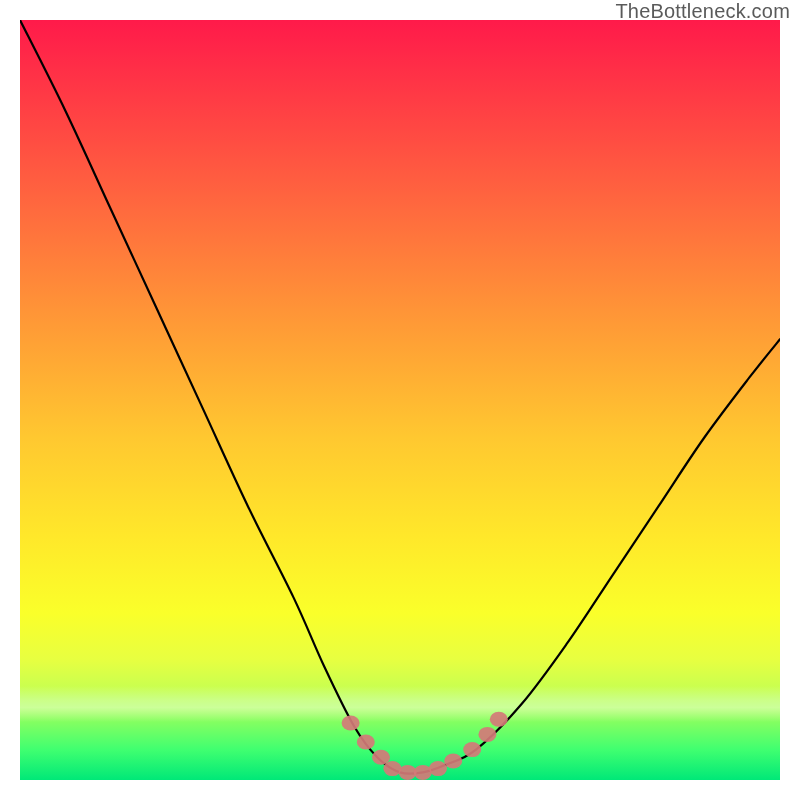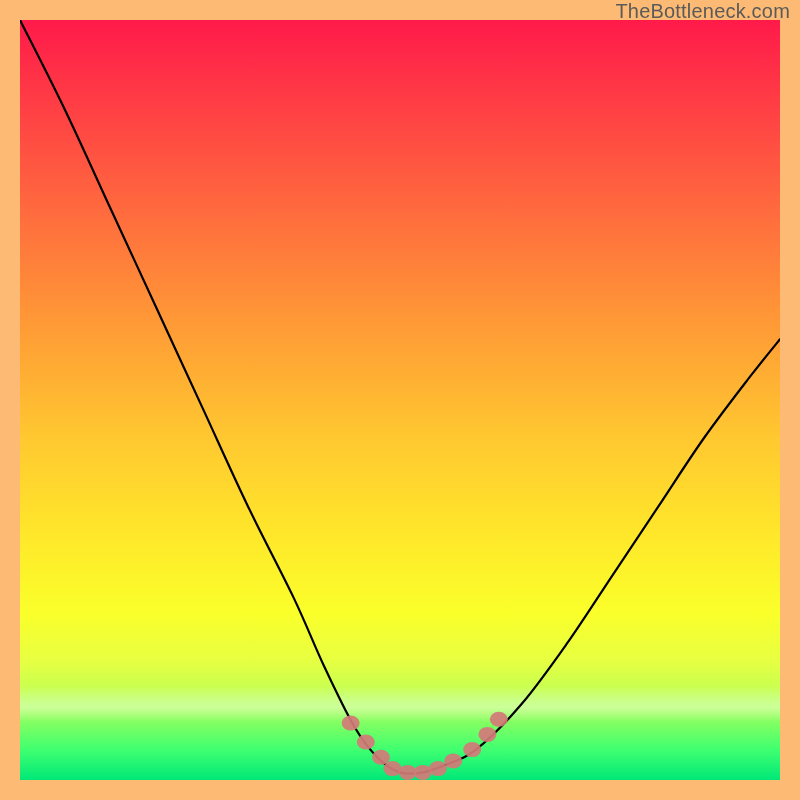--- a/index.html
+++ b/index.html
@@ -8,21 +8,21 @@
     width: 800px;
     height: 800px;
     overflow: hidden;
     background: #000;
     font-family: Arial, Helvetica, sans-serif;
   }
   .frame {
     position: relative;
     width: 800px;
     height: 800px;
-    background: #fdba74;
+    background: #ffffff;
     text-decoration: underline;
   }
   .plot {
     position: absolute;
     left: 20px;
     top: 20px;
     width: 760px;
     height: 760px;
     
     background: linear-gradient(

